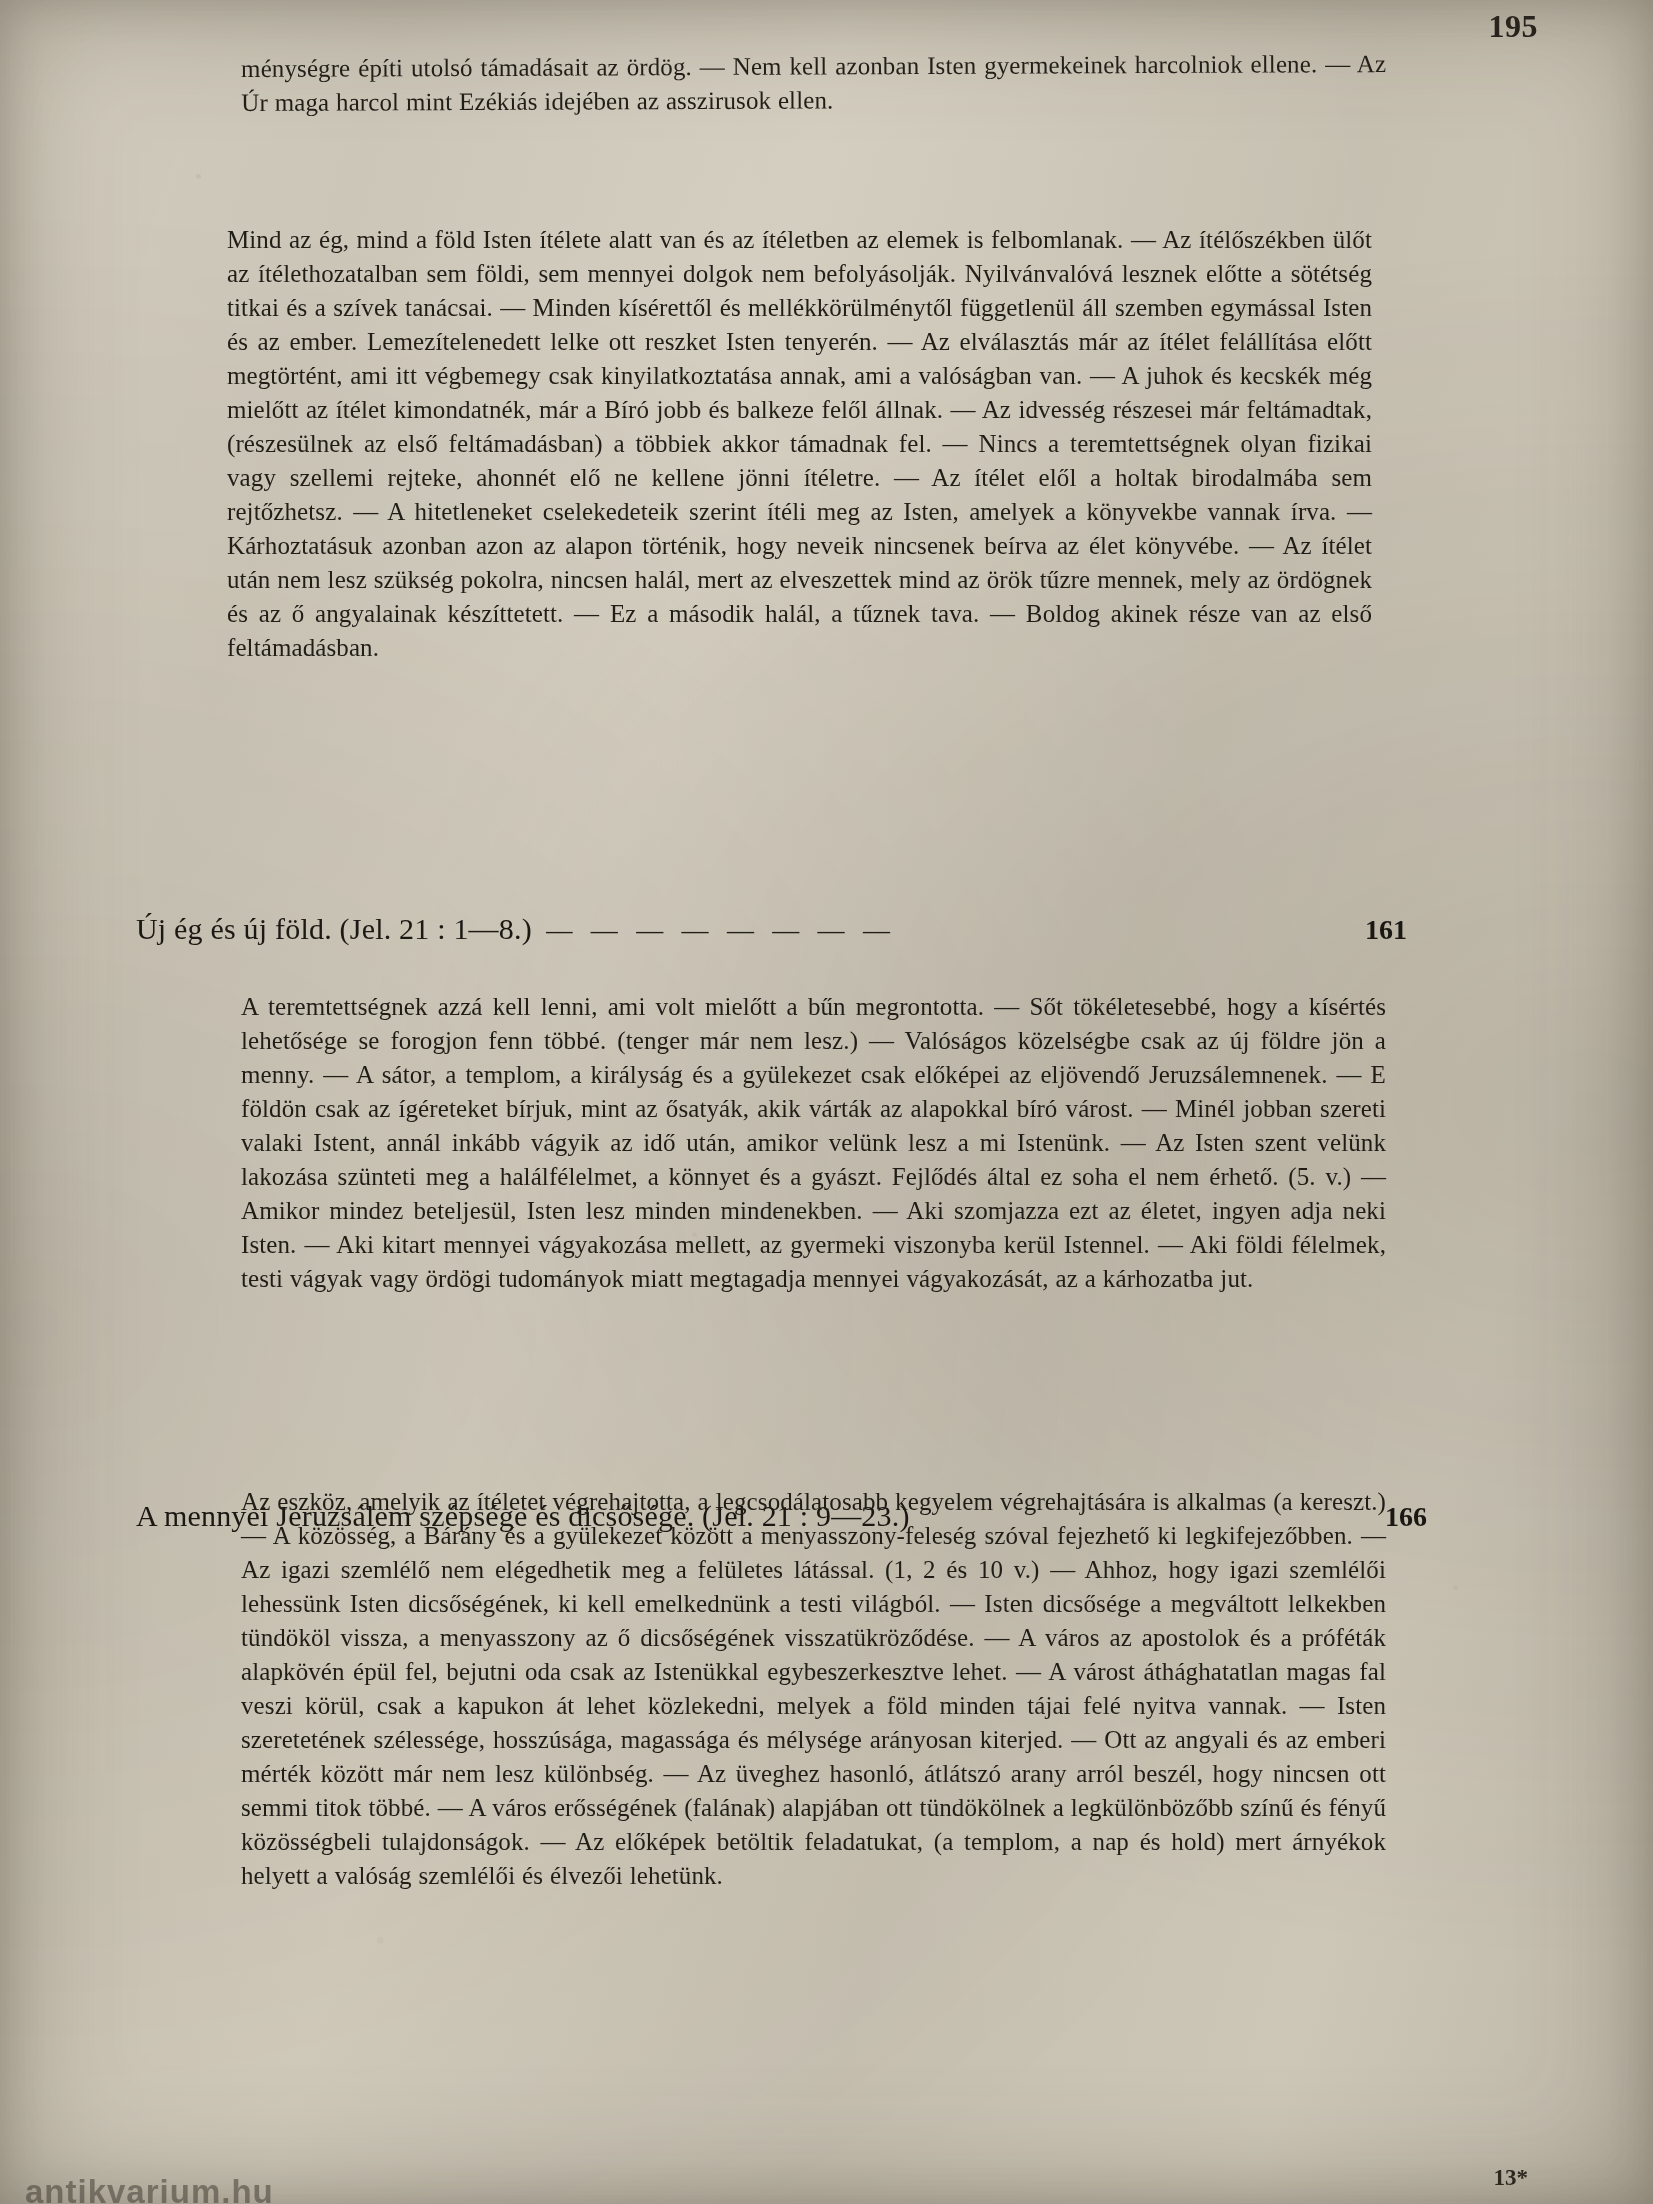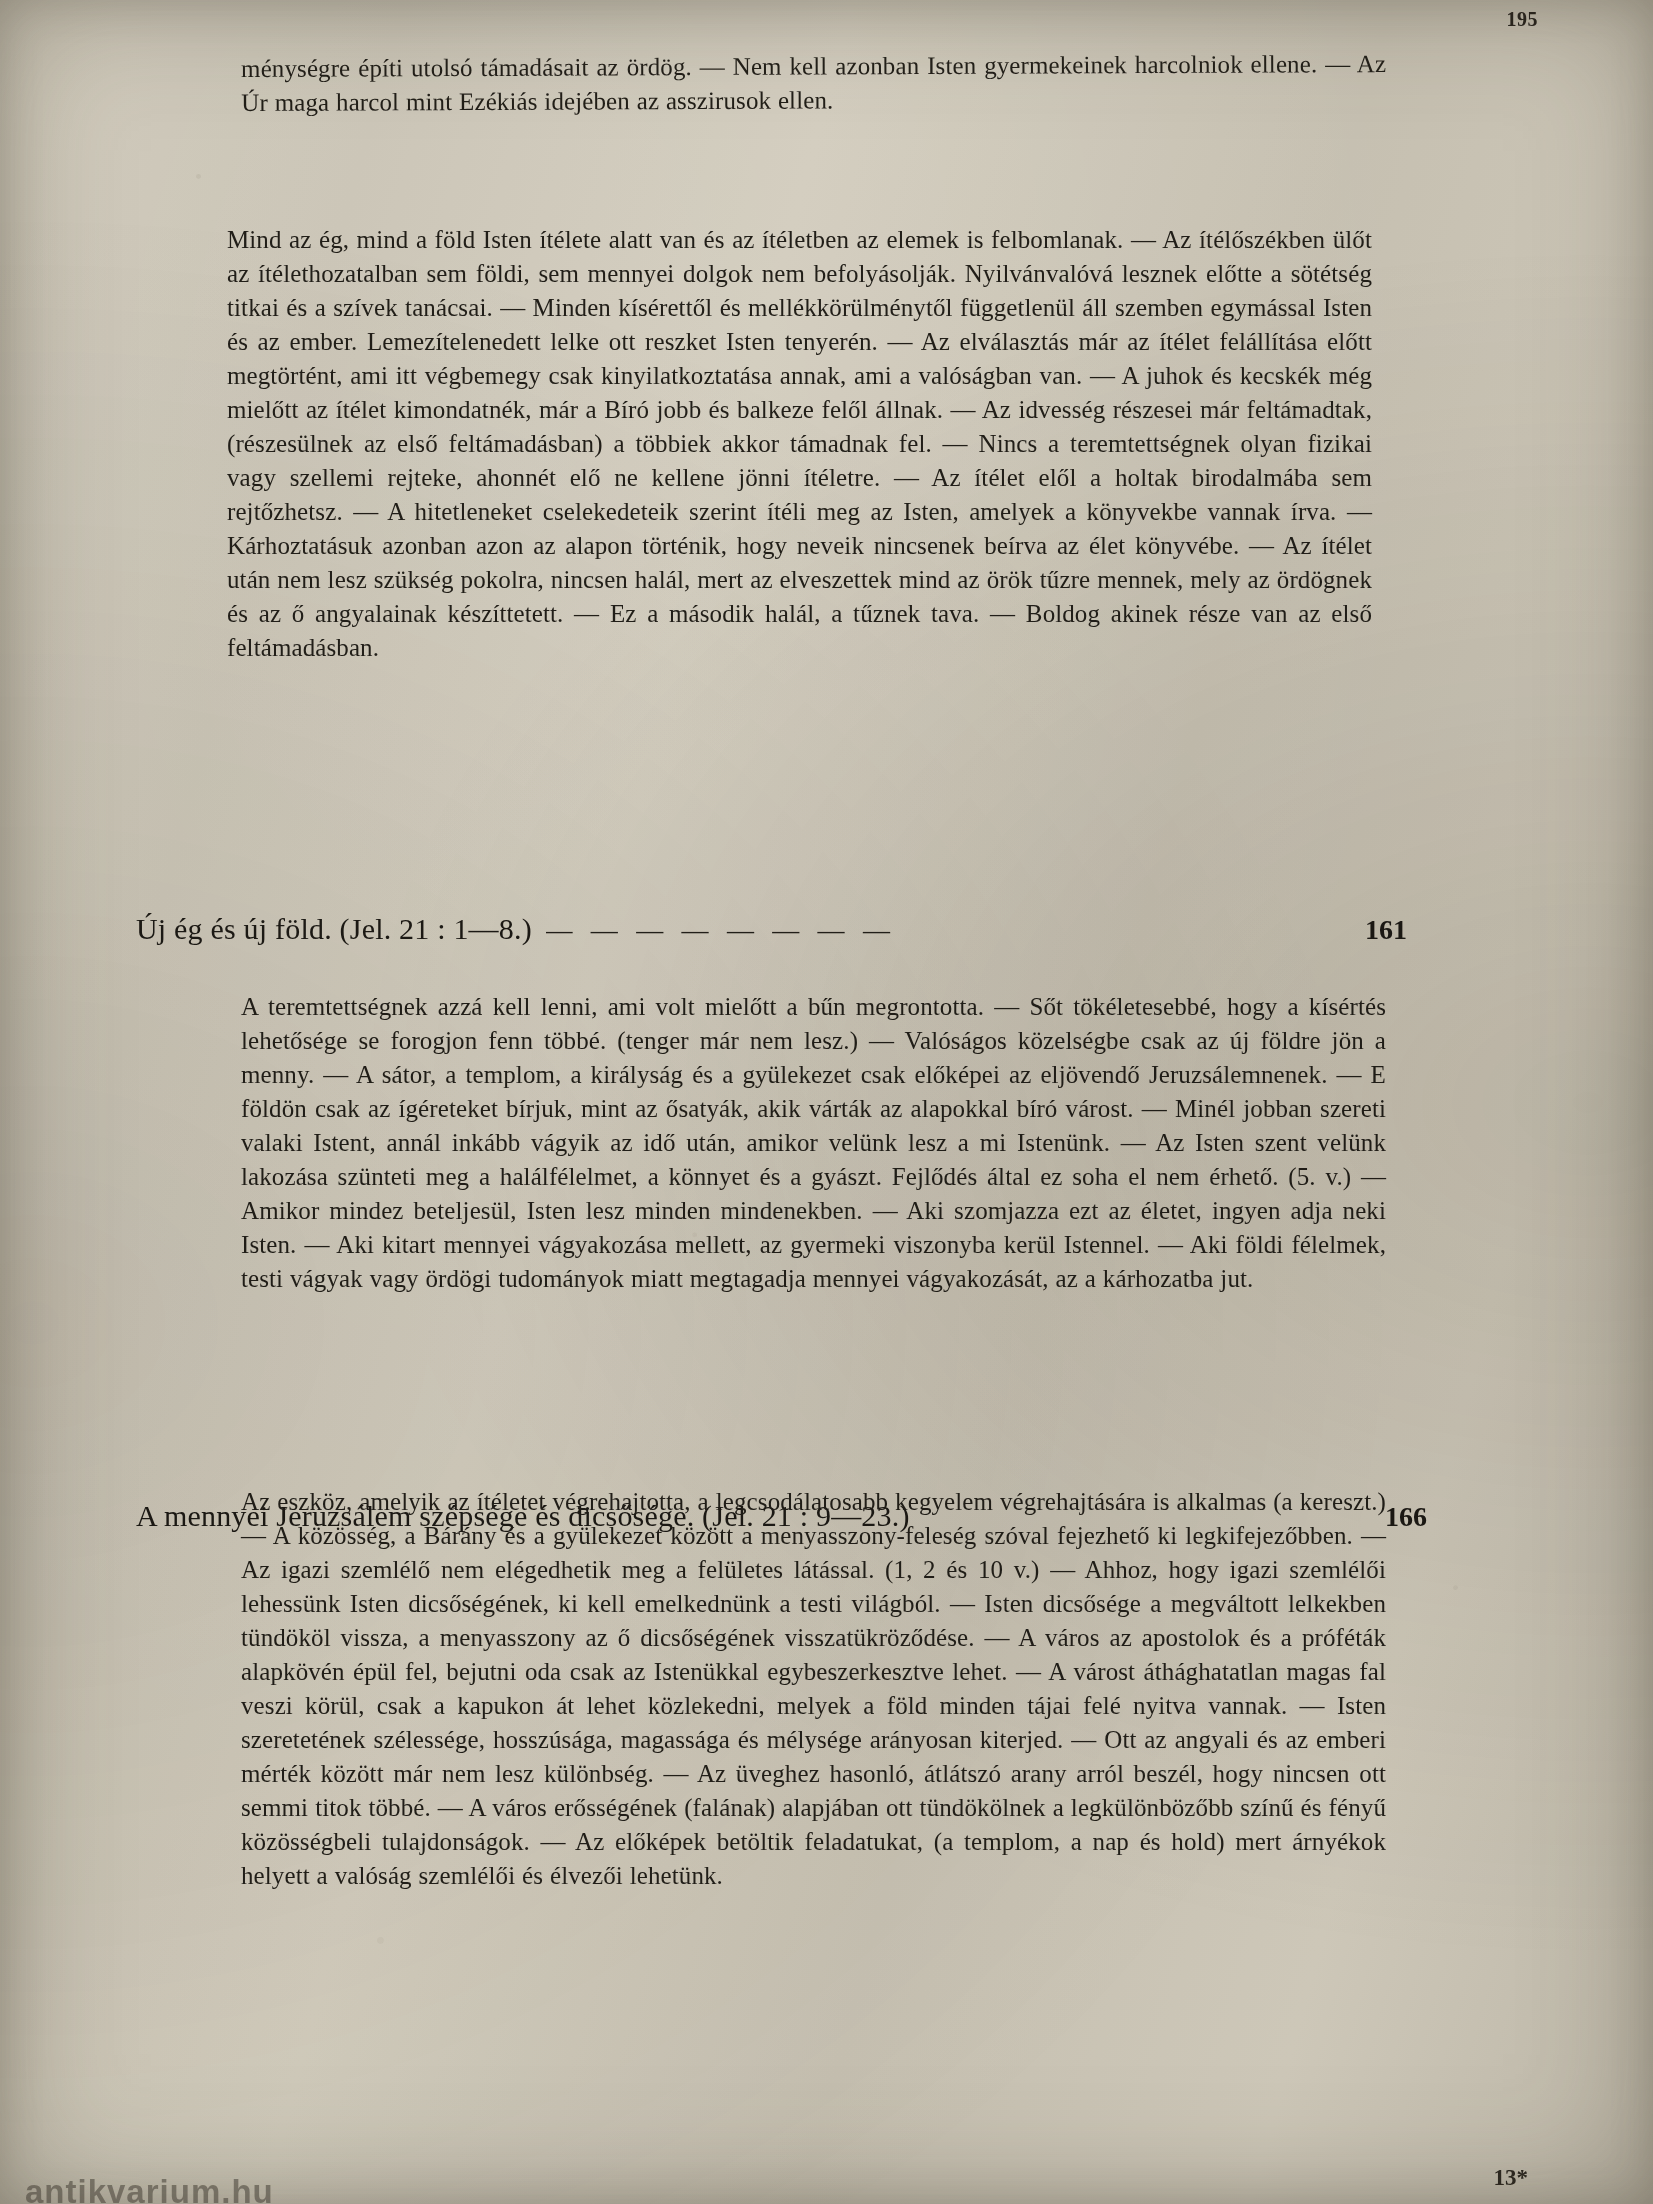--- a/index.html
+++ b/index.html
@@ -50,21 +50,21 @@
     top: 0;
     width: 1654px;
     height: 2205px;
   }
   .folio {
     position: absolute;
     top: 7.8px;
     right: 116px;
     font-family: "Liberation Serif", serif;
     font-weight: bold;
-    font-size: 20px;
+    font-size: 32px;
     color: #24201a;
     letter-spacing: 0.5px;
   }
   .folio-bottom {
     position: absolute;
     bottom: 13.6px;
     right: 126px;
     font-family: "Liberation Serif", serif;
     font-weight: bold;
     font-size: 23px;

